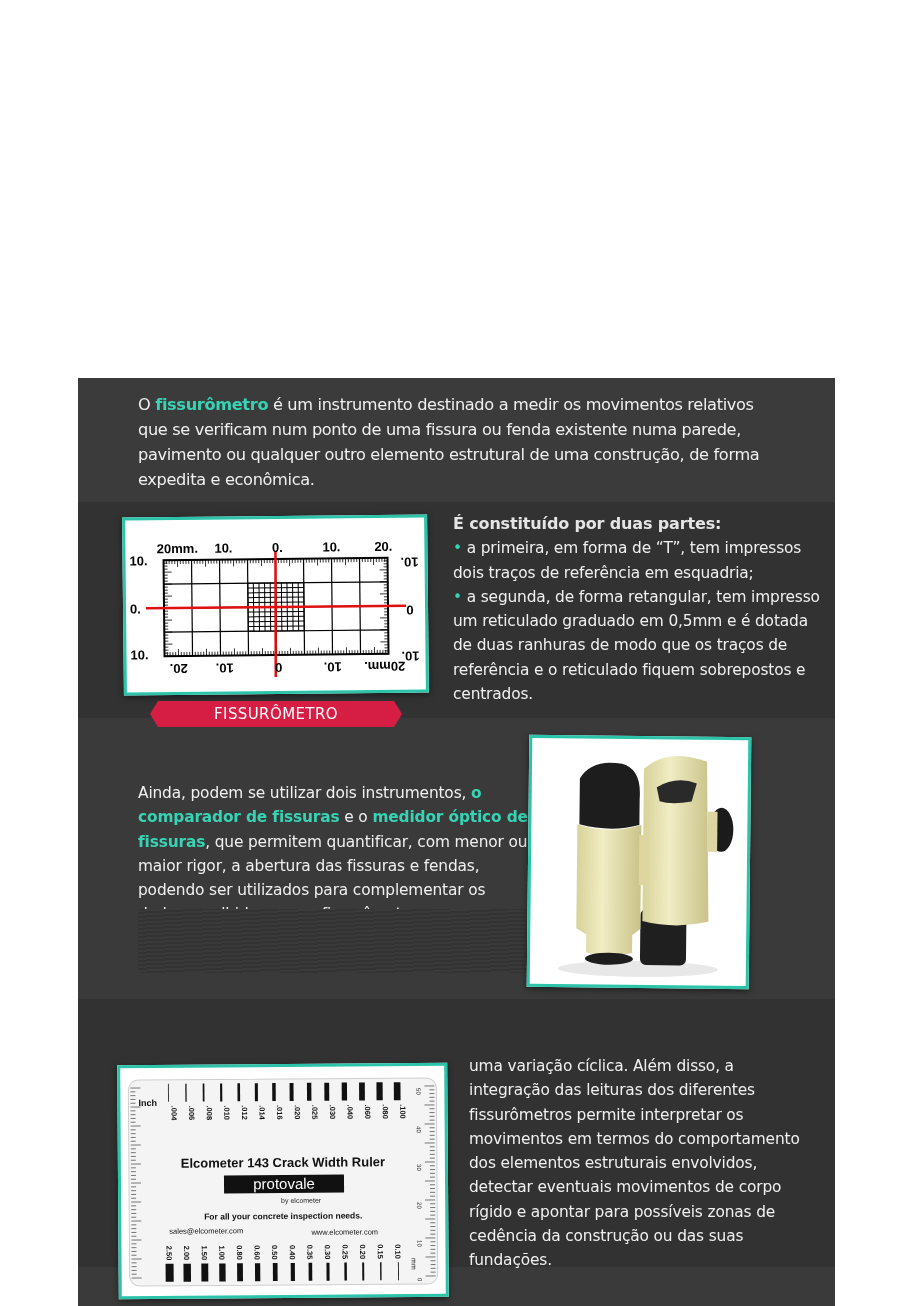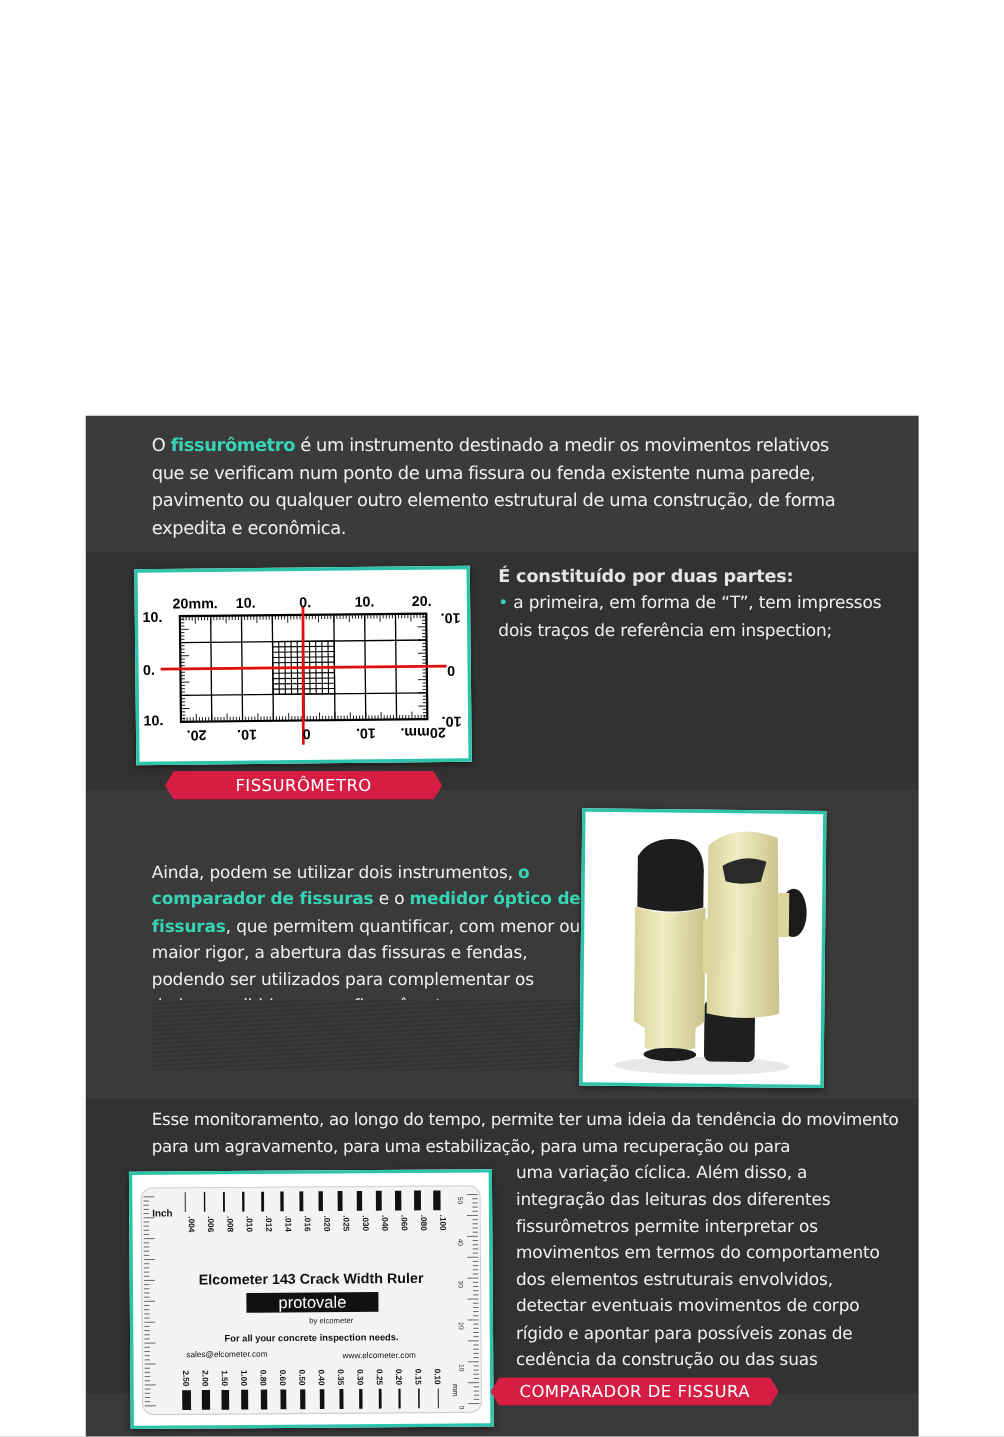--- a/index.html
+++ b/index.html
@@ -334,21 +334,22 @@
         <text x="4" y="139" font-size="13" font-weight="bold" fill="#000">10.</text>
         <text x="0" y="0" font-size="13" font-weight="bold" fill="#000" text-anchor="middle" transform="translate(284,40) rotate(180)">10.</text>
         <text x="0" y="0" font-size="13" font-weight="bold" fill="#000" text-anchor="middle" transform="translate(284,88) rotate(180)">0</text>
         <text x="0" y="0" font-size="13" font-weight="bold" fill="#000" text-anchor="middle" transform="translate(284,134) rotate(180)">10.</text>
       </svg>
   </div>
   <div class="ribbon rib-fiss">FISSURÔMETRO</div>
 
   <div class="txt parts">
     <div class="bold-title">É constituído por duas partes:</div>
-    <div><span class="bullet">•</span> <span>a primeira, em forma de “T”, tem impressos dois traços de referência em inspection;</span></div>
+    <div><span class="bullet">•</span> <span>a primeira, em forma de “T”, tem impressos dois traços de referência em esquadria;</span></div>
+    <div><span class="bullet">•</span> <span>a segunda, de forma retangular, tem impresso um reticulado graduado em 0,5mm e é dotada de duas ranhuras de modo que os traços de referência e o reticulado fiquem sobrepostos e centrados.</span></div>
   </div>
 
   <p class="txt instruments"><span>Ainda, podem se utilizar dois instrumentos, </span><span class="hl">o comparador de fissuras</span><span> e o </span><span class="hl">medidor óptico de fissuras</span><span>, que permitem quantificar, com menor ou maior rigor, a abertura das fissuras e fendas, podendo ser utilizados para complementar os dados recolhidos com o fissurômetro.</span></p>
 
   <div class="stripe-box"></div>
 
   <div class="frame opt-frame">
     <svg width="216" height="246" viewBox="0 0 216 246">
       <defs>
         <linearGradient id="tube" x1="0" x2="1">
@@ -368,21 +369,20 @@
       <rect x="176" y="72" width="10" height="40" fill="#ddd6a0"></rect>
 
       <path d="M48 40 Q60 20 90 25 Q110 30 108 60 L108 86 Q80 94 48 86 Z" fill="#1d1d1d"></path>
 
       <path d="M46 86 Q78 96 110 86 L110 190 L102 196 L102 214 Q78 220 56 214 L56 196 L46 190 Z" fill="url(#tube)"></path>
       <rect x="108" y="96" width="10" height="50" fill="#ddd6a0"></rect>
       <ellipse cx="79" cy="220" rx="24" ry="6" fill="#1d1d1d"></ellipse>
     </svg>
   </div>
 
-  <p class="txt monitor-top">Esse monitoramento, ao longo do tempo, permite ter uma ideia da tendência do movimento para um agravamento, para uma estabilização, para uma recuperação ou para</p>
   <p class="txt monitor-right">uma variação cíclica. Além disso, a integração das leituras dos diferentes fissurômetros permite interpretar os movimentos em termos do comportamento dos elementos estruturais envolvidos, detectar eventuais movimentos de corpo rígido e apontar para possíveis zonas de cedência da construção ou das suas fundações.</p>
 
   <div class="frame ruler-frame">
     <svg id="ruler-svg" width="324" height="228" viewBox="0 0 324 228">
       <rect x="8" y="12" width="308" height="206" rx="10" fill="#f4f4f4" stroke="#cfcfcf"></rect>
       <text x="18" y="38" font-size="9" font-weight="bold" fill="#111">Inch</text>
       <g id="inch-ticks">
           <rect x="47.6" y="16" width="0.8" height="18" fill="#111"></rect>
           <text x="0" y="0" font-size="7.5" font-weight="bold" fill="#111" transform="translate(51,38) rotate(90)">.004</text>
           <rect x="64.975" y="16" width="1.25" height="18" fill="#111"></rect>
@@ -555,14 +555,13 @@
           <line x1="10" y1="210" x2="20" y2="210" stroke="#222" stroke-width="0.6"></line>
           <text x="0" y="0" font-size="6" fill="#222" transform="translate(296,22) rotate(90)">50</text>
           <text x="0" y="0" font-size="6" fill="#222" transform="translate(296,60) rotate(90)">40</text>
           <text x="0" y="0" font-size="6" fill="#222" transform="translate(296,98) rotate(90)">30</text>
           <text x="0" y="0" font-size="6" fill="#222" transform="translate(296,136) rotate(90)">20</text>
           <text x="0" y="0" font-size="6" fill="#222" transform="translate(296,174) rotate(90)">10</text>
           <text x="0" y="0" font-size="6" fill="#222" transform="translate(296,212) rotate(90)">0</text>
         </g>
     </svg>
   </div>
-  <div class="ribbon rib-comp">COMPARADOR DE FISSURA</div>
 </div>
 
 </body></html>

